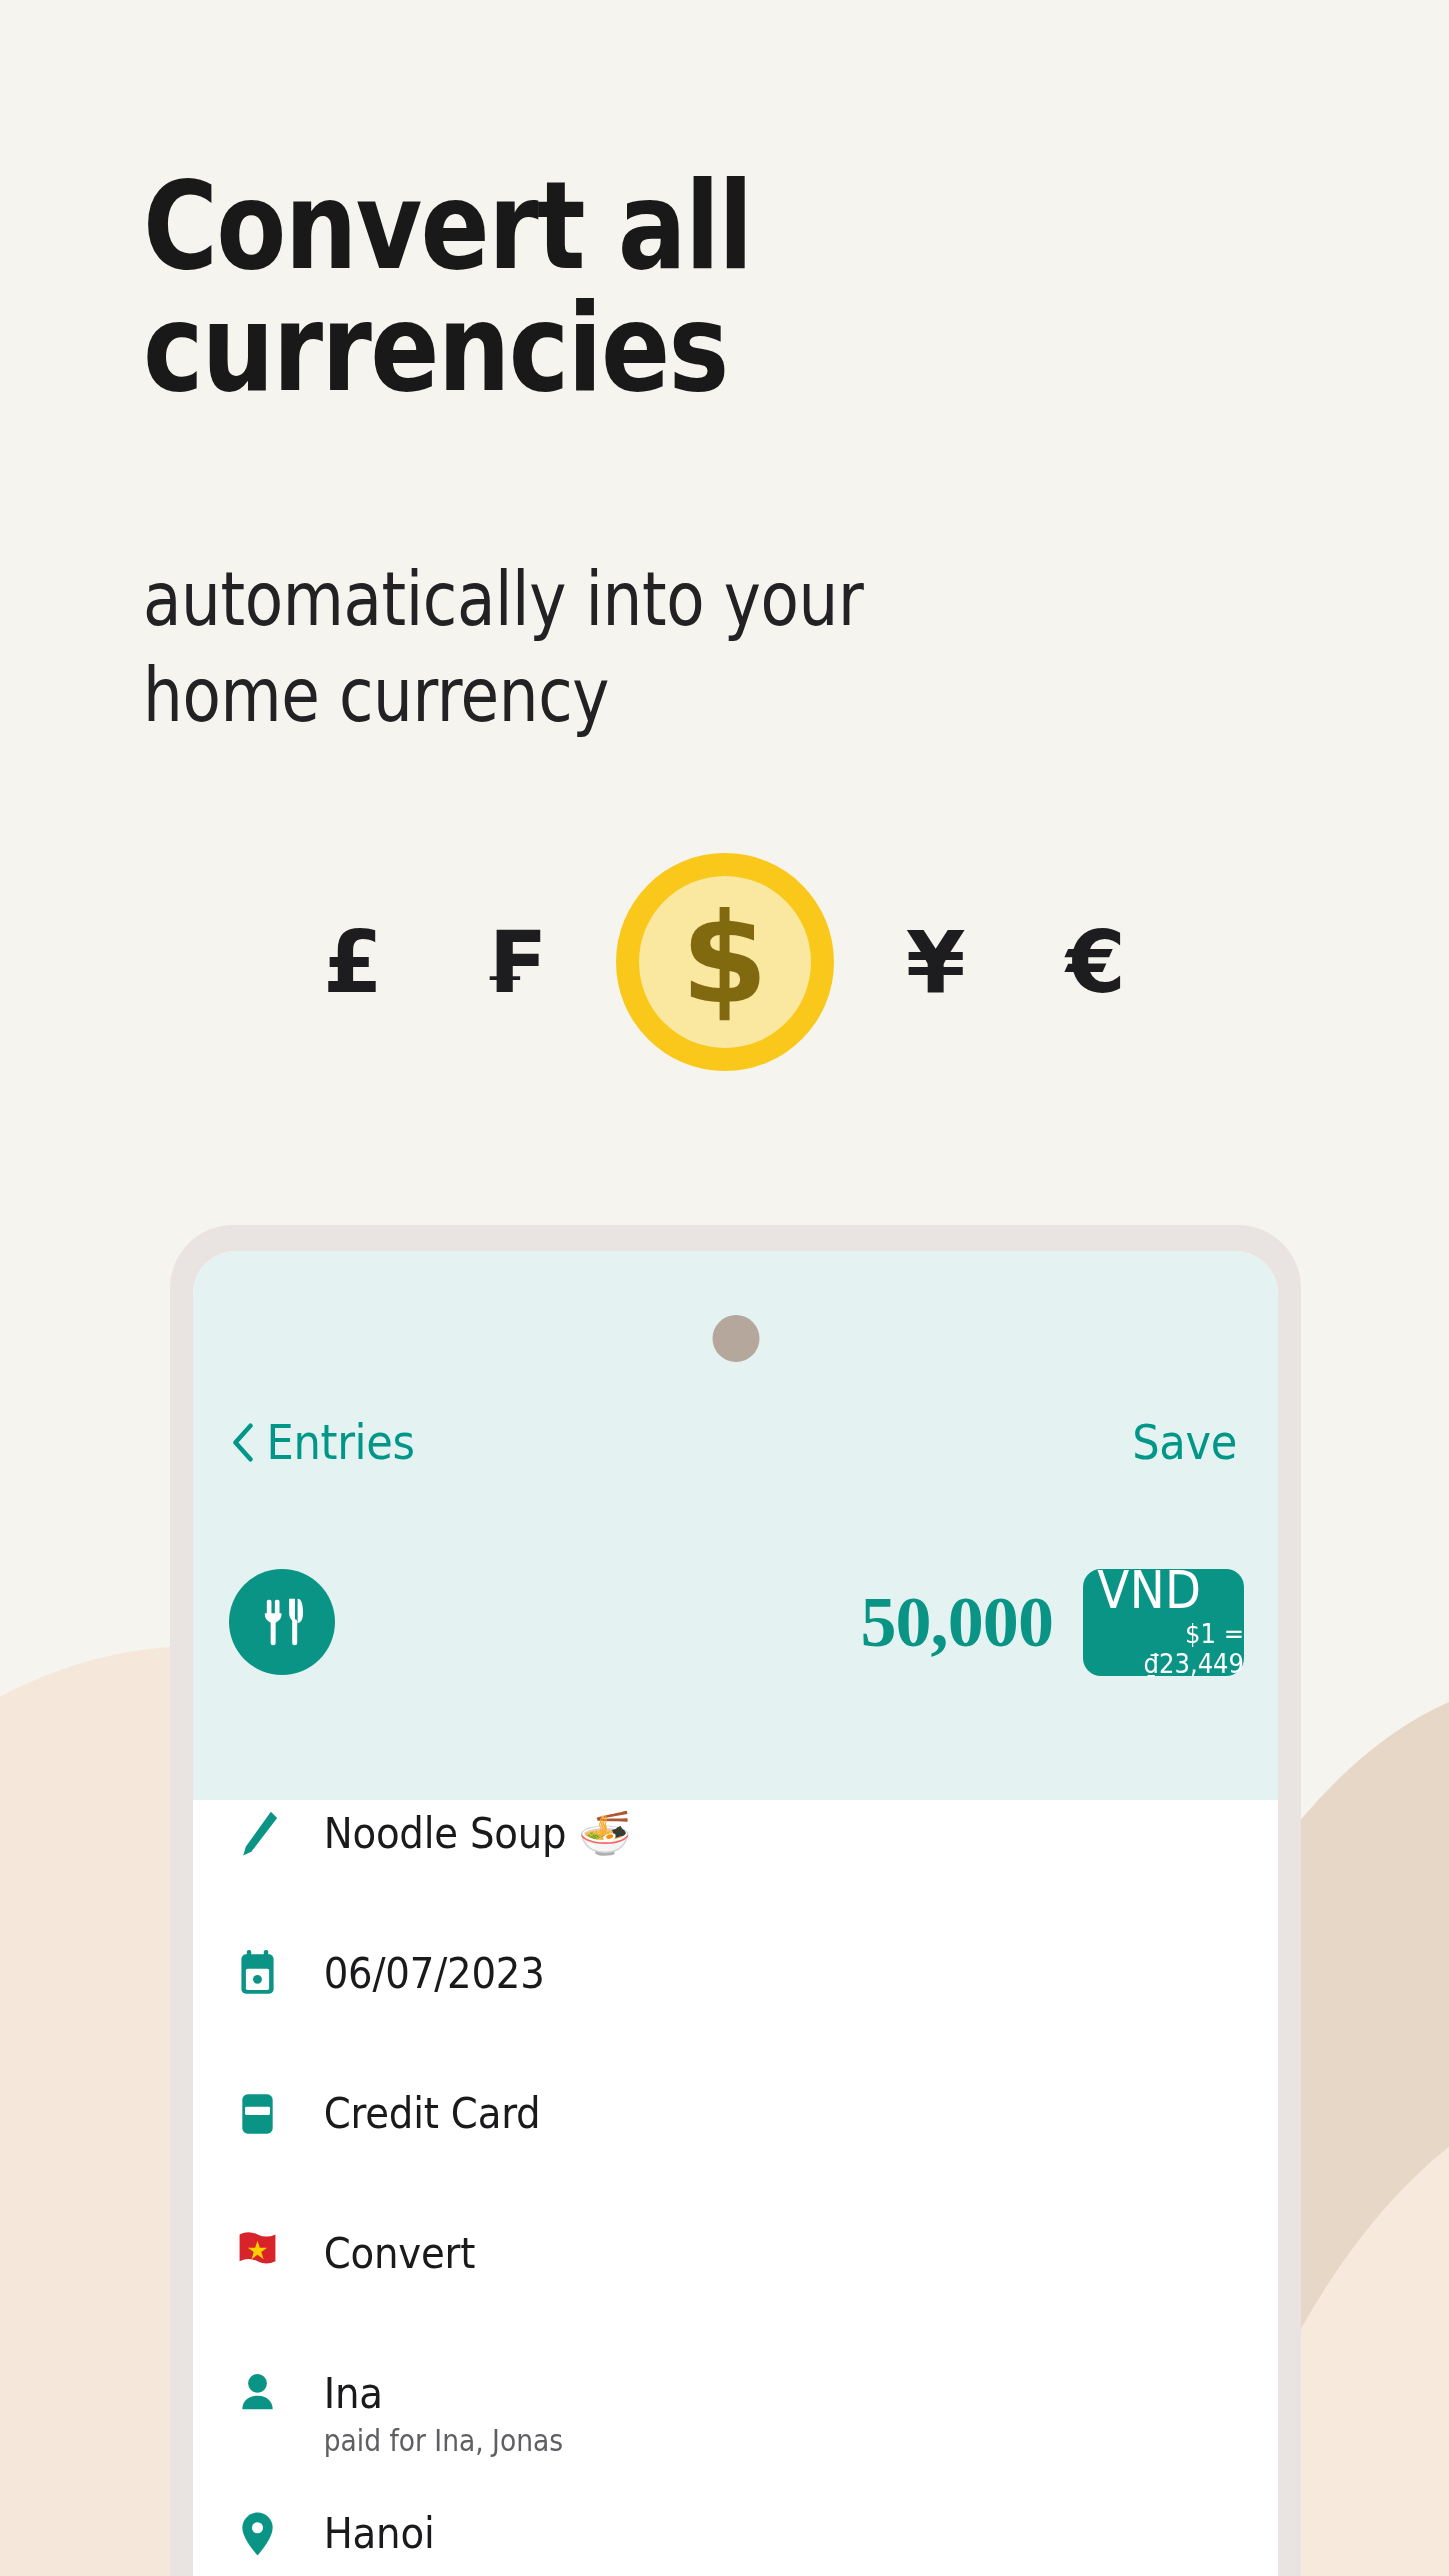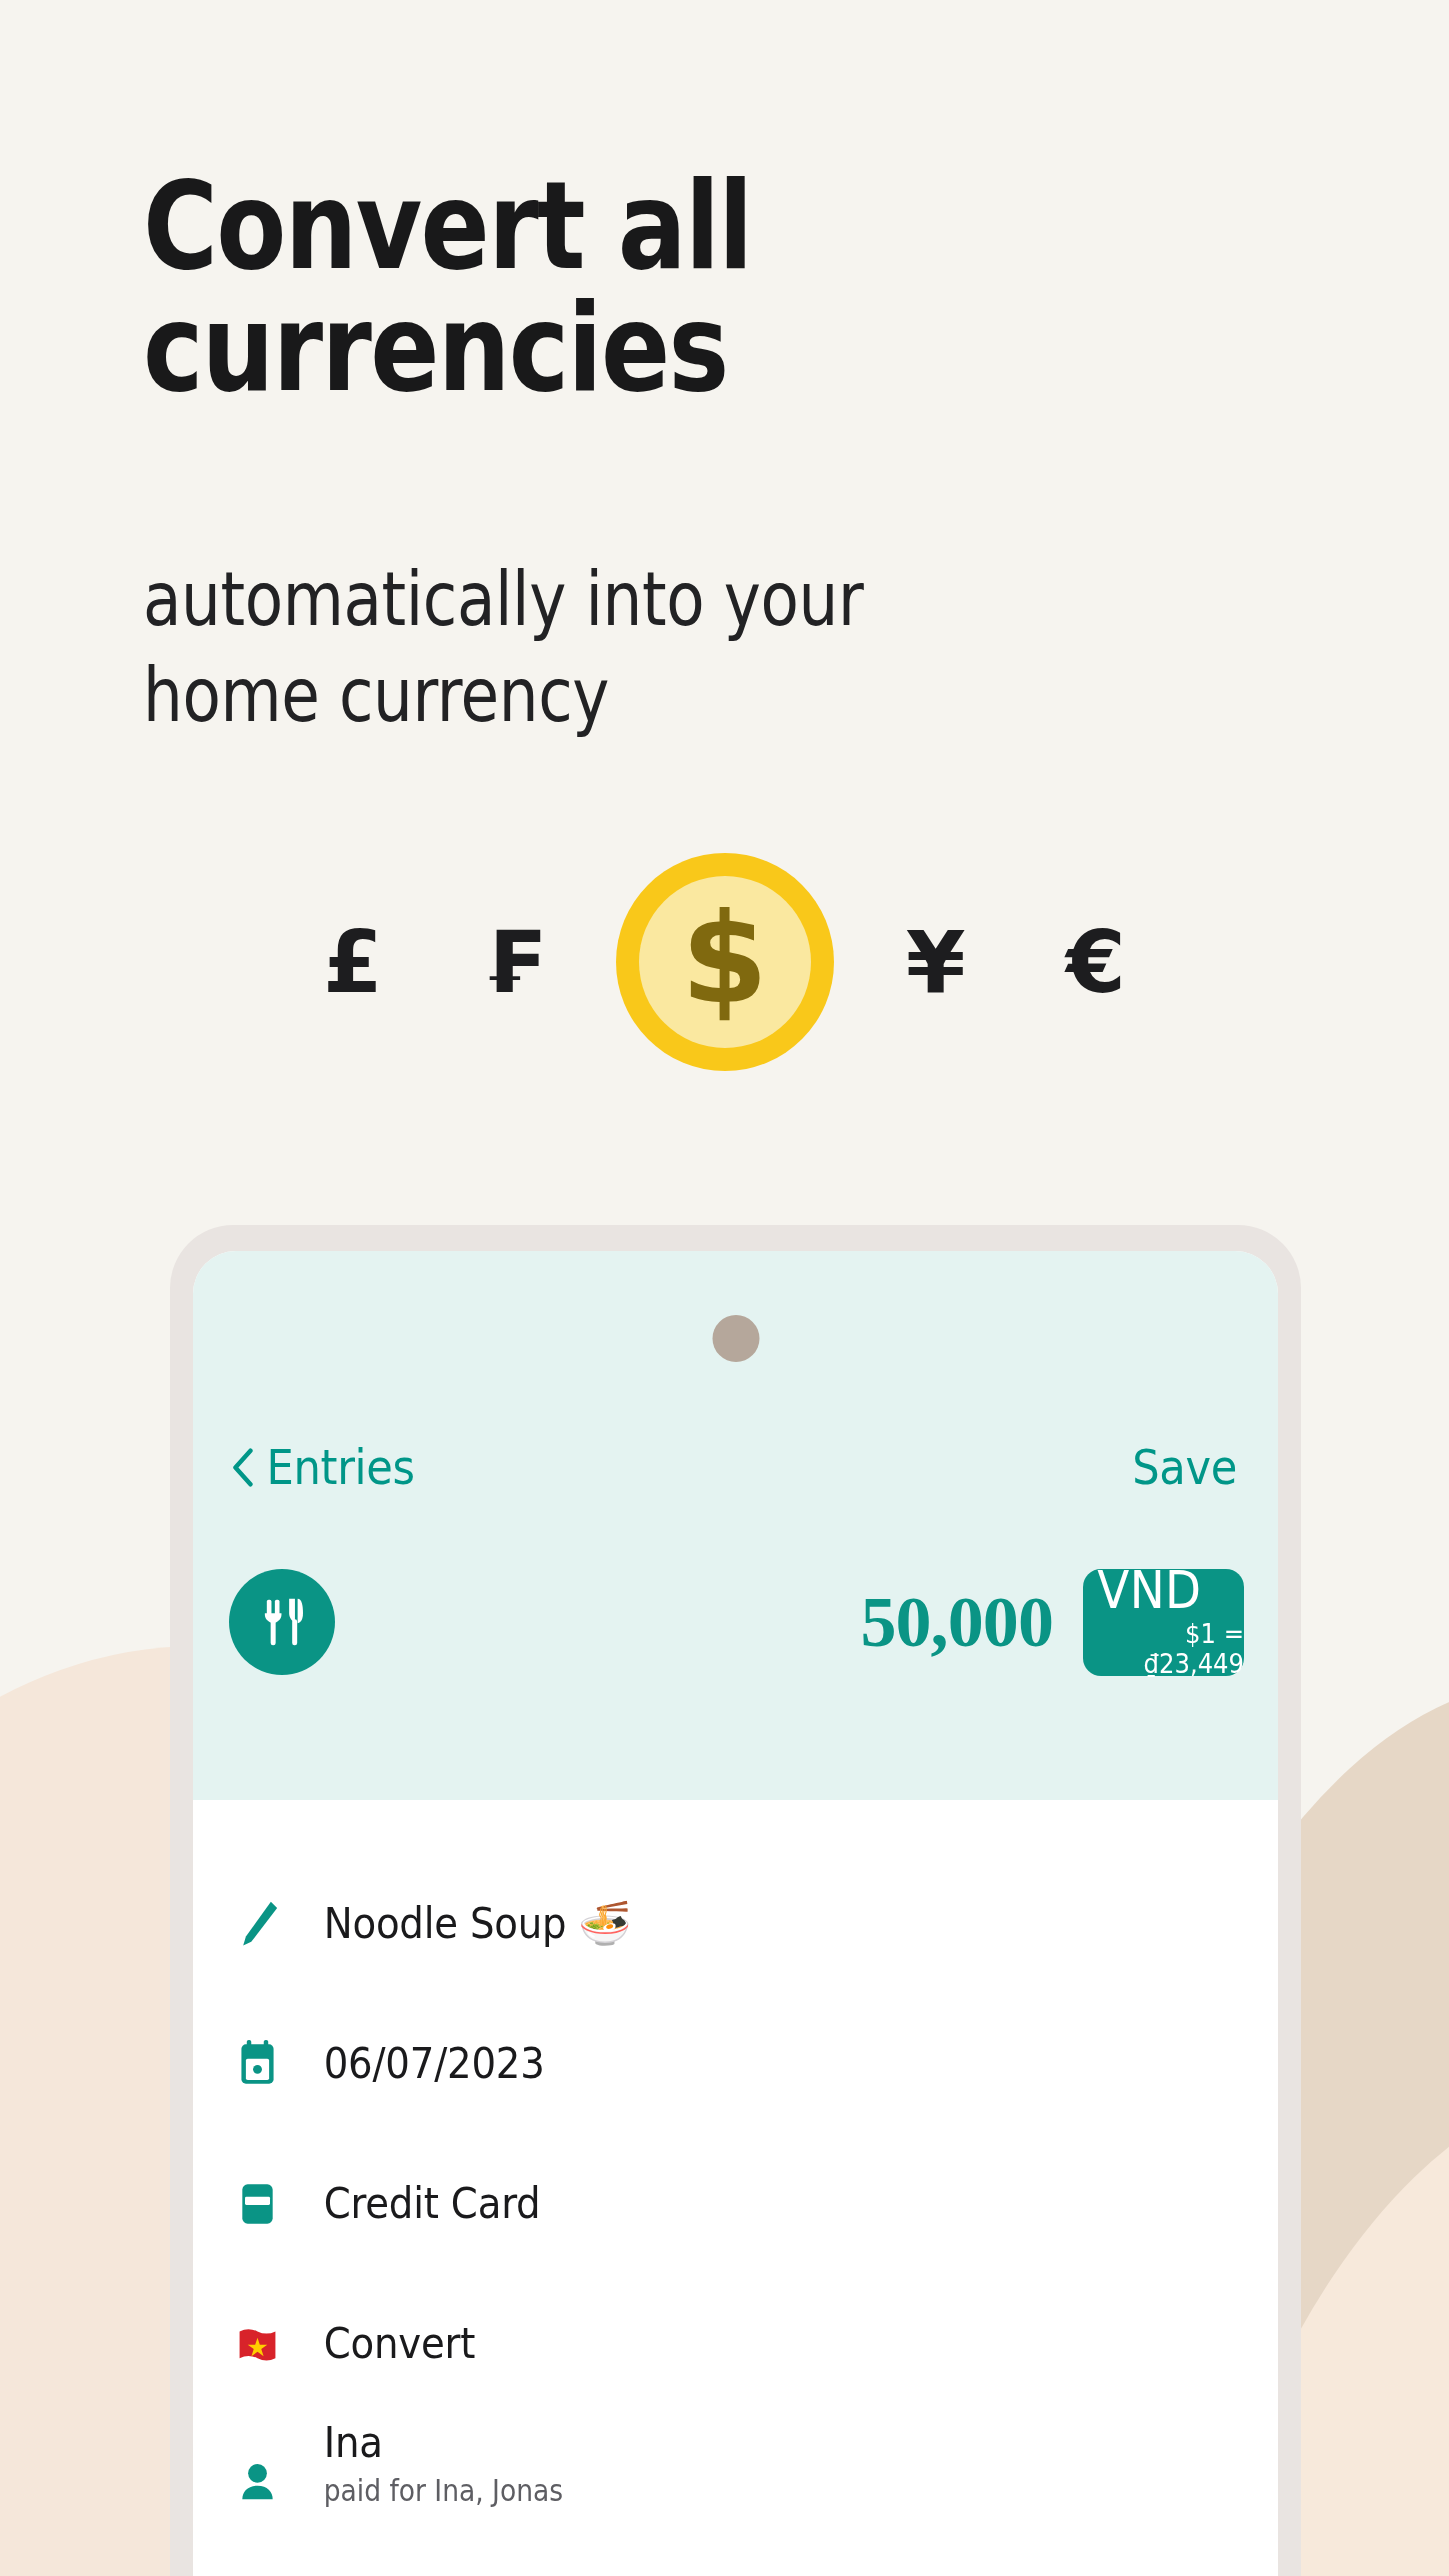--- a/index.html
+++ b/index.html
@@ -148,21 +148,21 @@
     width:47px; height:47px;
     border-radius:50%;
     background:#B5A79B;
   }
 
   #navbar {
     position:absolute;
     left:0; top:163px;
     width:100%; height:81px;
     display:flex;
-    align-items:flex-end;
+    align-items:flex-start;
     justify-content:space-between;
     padding:0 41px 0 38px;
   }
   #back-group {
     display:flex;
     align-items:center;
     gap:12.5px;
     cursor:pointer;
   }
   #back-chevron {
@@ -236,21 +236,21 @@
     margin-top:1.8px;
   }
 
   
   #list {
     background:#FFFFFF;
     padding-top:9px;
   }
   .row {
     display:flex;
-    align-items:flex-end;
+    align-items:flex-start;
     min-height:140px;
     padding:0 18px 0 41px;
     cursor:pointer;
   }
   .row-icon {
     width:70px;
     flex:0 0 auto;
     display:flex;
     align-items:center;
     justify-content:flex-start;

